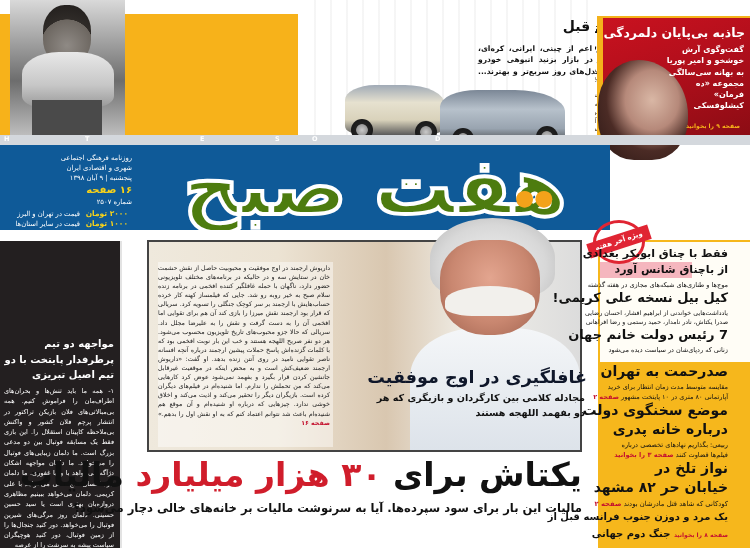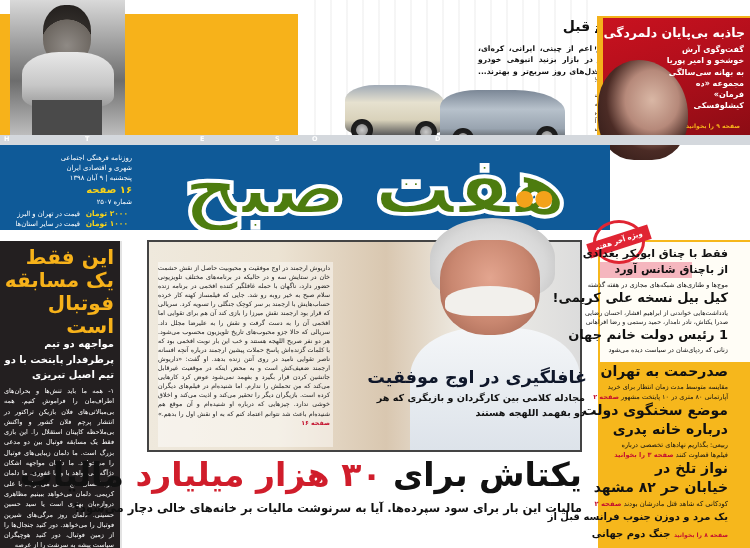--- a/index.html
+++ b/index.html
@@ -151,21 +151,20 @@
   <div class="issue-line issue-yellow" style="top:39px; font-size:10px">۱۶ صفحه</div>
   <div class="issue-line" style="top:53px">شماره ۲۵۰۷</div>
   <div class="issue-line" style="top:65px; right:60px">قیمت در تهران و البرز</div>
   <div class="issue-line issue-yellow" style="top:64px; right:12px; font-size:7.5px">۲۰۰۰ تومان</div>
   <div class="issue-line" style="top:75px; right:60px">قیمت در سایر استان‌ها</div>
   <div class="issue-line issue-yellow" style="top:74px; right:12px; font-size:7.5px">۱۰۰۰ تومان</div>
 </div>
 <div id="masthead-white" class="abs"></div>
 
 <div id="football" class="abs">
-  <div class="abs t-head-foot">این فقط یک مسابقه فوتبال است</div>
   <div class="abs t-sub-foot">مواجهه دو تیم پرطرفدار پایتخت با دو تیم اصیل تبریزی</div>
   <div class="abs t-body-foot">۱- همه ما باید تنش‌ها و بحران‌های اطراف‌مان را فراموش کنیم. همه بی‌مبالاتی‌های فلان بازیکن تراکتور در انتشار پرچم فلان کشور و واکنش بی‌ملاحظه کاپیتان استقلال را. این بازی فقط یک مسابقه فوتبال بین دو مدعی بزرگ است. ما دلمان زیبایی‌های فوتبال را می‌خواهد. ما دلمان مواجهه اشکان دژآگه می‌خواهد با وریا غفوری. ما دلمان نبرد احسان حاج صفی می‌خواهد با علی کریمی. دلمان می‌خواهد ببینیم مظاهری دروازه‌بان بهتری است یا سید حسین حسینی. دلمان روز مرگی‌های شیرین فوتبال را می‌خواهد. دور کنید جنجال‌ها را از زمین فوتبال، دور کنید هوچیگران سیاست پیشه به سرشت را از عرصه</div>
 </div>
 <div id="football-rule" class="abs"></div>
 
 <div id="interview-frame" class="abs"></div>
 <div id="interview-bg" class="abs"></div>
 <div id="interview-text-panel" class="abs"></div>
 <div class="abs t-body-interview">
   <span>داریوش ارجمند در اوج موفقیت و محبوبیت حاصل از نقش حشمت خان در ستایش سه و در حالیکه در برنامه‌های مختلف تلویزیونی حضور دارد، ناگهان با حمله غافلگیر کننده افخمی در برنامه زنده سلام صبح به خیر روبه رو شد. جایی که فیلمساز کهنه کار خرده حساب‌هایش با ارجمند بر سر کوچک جنگلی را تسویه کرد. سریالی که قرار بود ارجمند نقش میرزا را بازی کند آن هم برای تقوایی اما افخمی آن را به دست گرفت و نقش را به علیرضا مجلل داد. سریالی که حالا جزو محبوب‌های تاریخ تلویزیون محسوب می‌شود. هر دو نفر صریح اللهجه هستند و خب این بار نوبت افخمی بود که با کلمات گزنده‌اش پاسخ حملات پیشین ارجمند درباره آنچه افسانه ناصر تقوایی نامید در روی آنتن زنده بدهد. او گفت: «داریوش ارجمند ضعیف‌کش است و به محض اینکه در موقعیت غیرقابل جانشین کردن قرار بگیرد و بفهمد نمی‌شود عوض کرد کارهایی می‌کند که من تحملش را ندارم. اما شنیده‌ام در فیلم‌های دیگران کرده است. بازیگران دیگر را تحقیر می‌کند و اذیت می‌کند و اخلاق خوشی ندارد. چیزهایی که درباره او شنیده‌ام و آن موقع هم شنیده‌ام باعث شد نتوانم اعتماد کنم که به او نقش اول را بدهم.»</span>
@@ -196,21 +195,21 @@
 </div>
 
 <div class="rc rc-head" style="top:247px; font-size:11px">فقط با چناق ابوبکر بغدادی</div>
 <div class="rc rc-head" style="top:263px; font-size:11px">از باچناق شانس آورد</div>
 <div class="rc rc-sub" style="top:281px; font-size:6.5px">موج‌ها و طنازی‌های شبکه‌های مجازی در هفته گذشته</div>
 
 <div class="rc rc-headL" style="top:290px; font-size:13px">کیل بیل نسخه علی کریمی!</div>
 <div class="rc rc-sub" style="top:309px; font-size:6.3px">یادداشت‌هایی خواندنی از ابراهیم افشار، احسان رضایی</div>
 <div class="rc rc-sub" style="top:318px; font-size:6.3px">صدرا یکتاش، نادر نامدار، حمید رستمی و رضا افراهانی</div>
 
-<div class="rc rc-headL" style="top:327px; font-size:13px">1 رئیس دولت خانم جهان</div>
+<div class="rc rc-headL" style="top:327px; font-size:13px">7 رئیس دولت خانم جهان</div>
 <div class="rc rc-sub" style="top:346px; font-size:6.5px">زنانی که ردپای‌شان در سیاست دیده می‌شود</div>
 
 <div class="rc rc-headL" style="top:363px; font-size:14px">صدرحمت به تهران</div>
 <div class="rc rc-sub" style="top:383px; font-size:6.5px">مقایسه متوسط مدت زمان انتظار برای خرید</div>
 <div class="rc rc-sub" style="top:393px; font-size:6.5px">
   <span>آپارتمانی ۸۰ متری در ۱۰ پایتخت مشهور</span>
   <span class="pageref">صفحه ۲</span>
 </div>
 
 <div class="rc rc-headL" style="top:402px; font-size:14px">موضع سخنگوی دولت</div>

